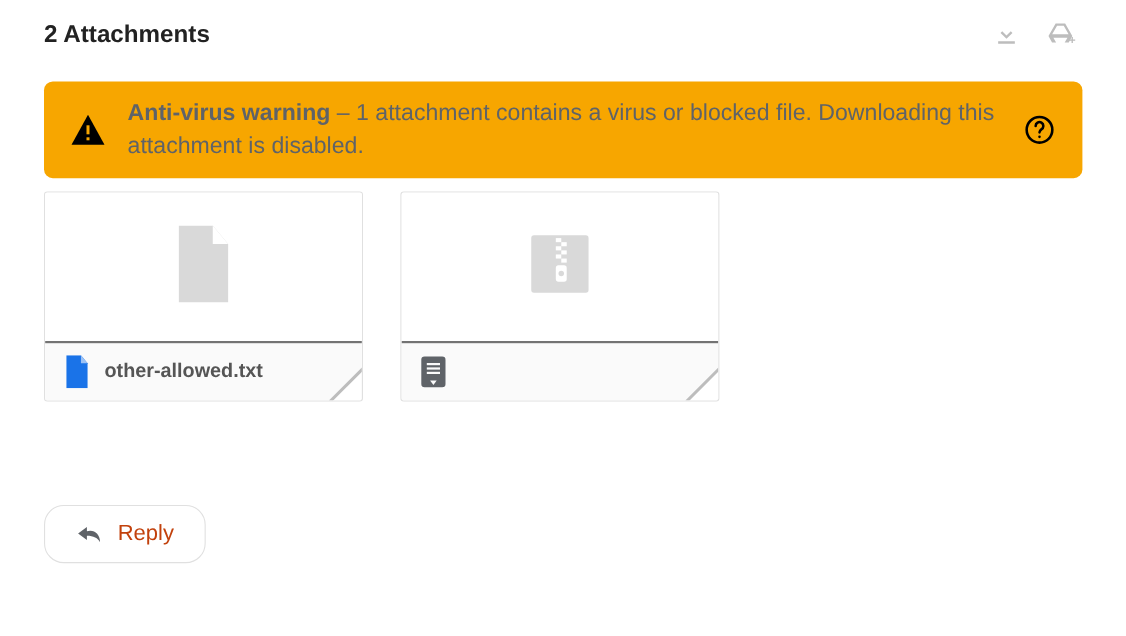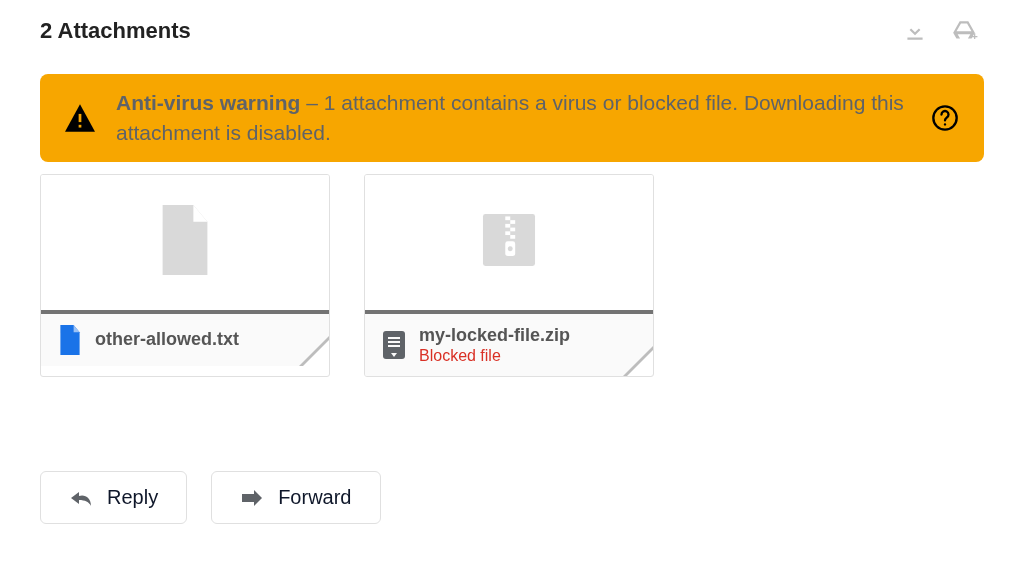--- a/index.html
+++ b/index.html
@@ -76,21 +76,21 @@
     background:#ffffff;
   }
   .attachment-preview {
     height: 135px;
     display:flex; align-items:center; justify-content:center;
     background:#ffffff;
   }
   .attachment-footer {
     position: relative;
     background: #fafafa;
-    border-top: 4px solid #737373;
+    border-top: 2px solid #737373;
     padding: 10px 42px 10px 16px;
     display:flex;
     align-items:center;
     gap: 12px;
     min-height: 54px;
   }
   .footer-icon { width: 26px; height: 32px; flex: none; display:flex; align-items:center; justify-content:center; }
   .footer-text { display:flex; flex-direction:column; line-height:1.25; }
   .footer-filename { font-size: 18px; font-weight:700; color:#555; }
   .footer-status { font-size: 16px; color:#d93025; }
@@ -122,24 +122,24 @@
     display:flex;
     gap: 24px;
     margin-top: 94px;
   }
   .action-btn {
     display:flex;
     align-items:center;
     gap: 14px;
     border:1px solid #e0e0e0;
     background:#ffffff;
-    border-radius:6px;
+    border-radius:18px;
     padding: 14px 28px;
     font-size: 20px;
-    color:#0f172a;
+    color:#c2410c;
     cursor:pointer;
     font-family: inherit;
   }
   .action-btn svg { display:block; }
 </style>
 </head>
 <body>
 
 <div class="container">
 
@@ -226,42 +226,30 @@
       <div class="attachment-footer">
         <div class="footer-icon">
           <svg width="26" height="32" viewBox="0 0 26 32" fill="#5f6368">
             <rect x="2" y="2" width="22" height="28" rx="3"></rect>
             <rect x="7" y="8" width="12" height="2" fill="#fafafa"></rect>
             <rect x="7" y="12" width="12" height="2" fill="#fafafa"></rect>
             <rect x="7" y="16" width="12" height="2" fill="#fafafa"></rect>
             <path d="M10 24 L16 24 L13 28 Z" fill="#fafafa"></path>
           </svg>
         </div>
-        <div class="footer-text">
-          <span class="footer-filename">my-locked-file.zip</span>
-          <span class="footer-status">Blocked file</span>
-        </div>
         <div class="dog-ear"></div>
       </div>
     </div>
 
   </div>
 
   <div class="action-row">
     <button class="action-btn">
       <span>
         <svg width="24" height="20" viewBox="0 0 24 20" fill="#5f6368">
             <path d="M10 4 L2 10 L10 16 L10 12 C16 12 20 14 22 18 C22 10 16 6 10 8 Z"></path>
           </svg>
       </span>
       <span>Reply</span>
     </button>
-    <button class="action-btn">
-      <span>
-        <svg width="24" height="20" viewBox="0 0 24 20" fill="#5f6368">
-            <path d="M2 6 H14 V2 L22 10 L14 18 V14 H2 Z"></path>
-          </svg>
-      </span>
-      <span>Forward</span>
-    </button>
   </div>
 
 </div>
 
 </body></html>

